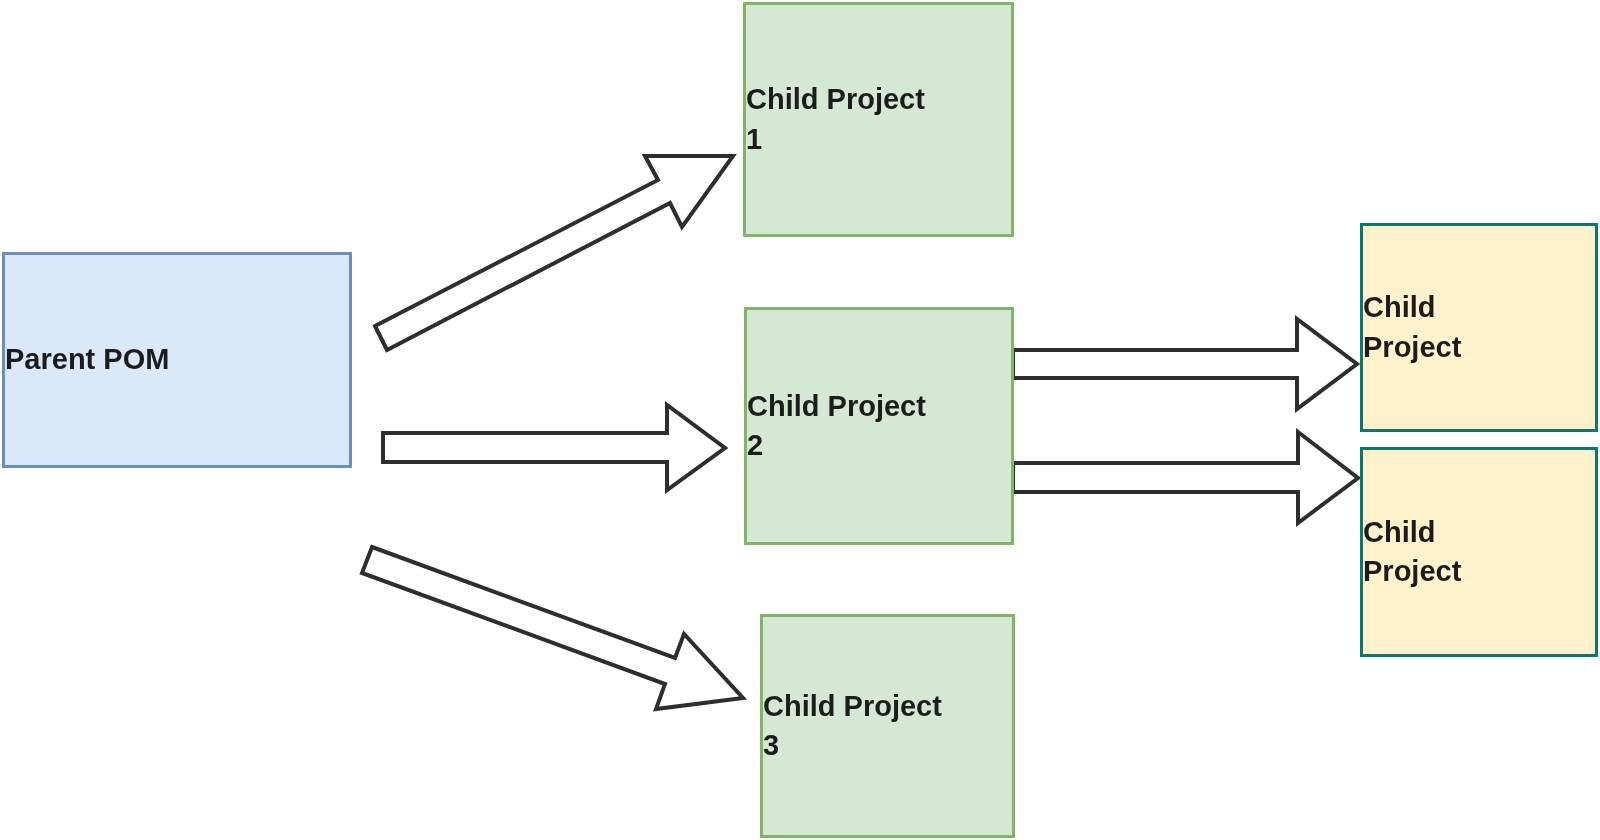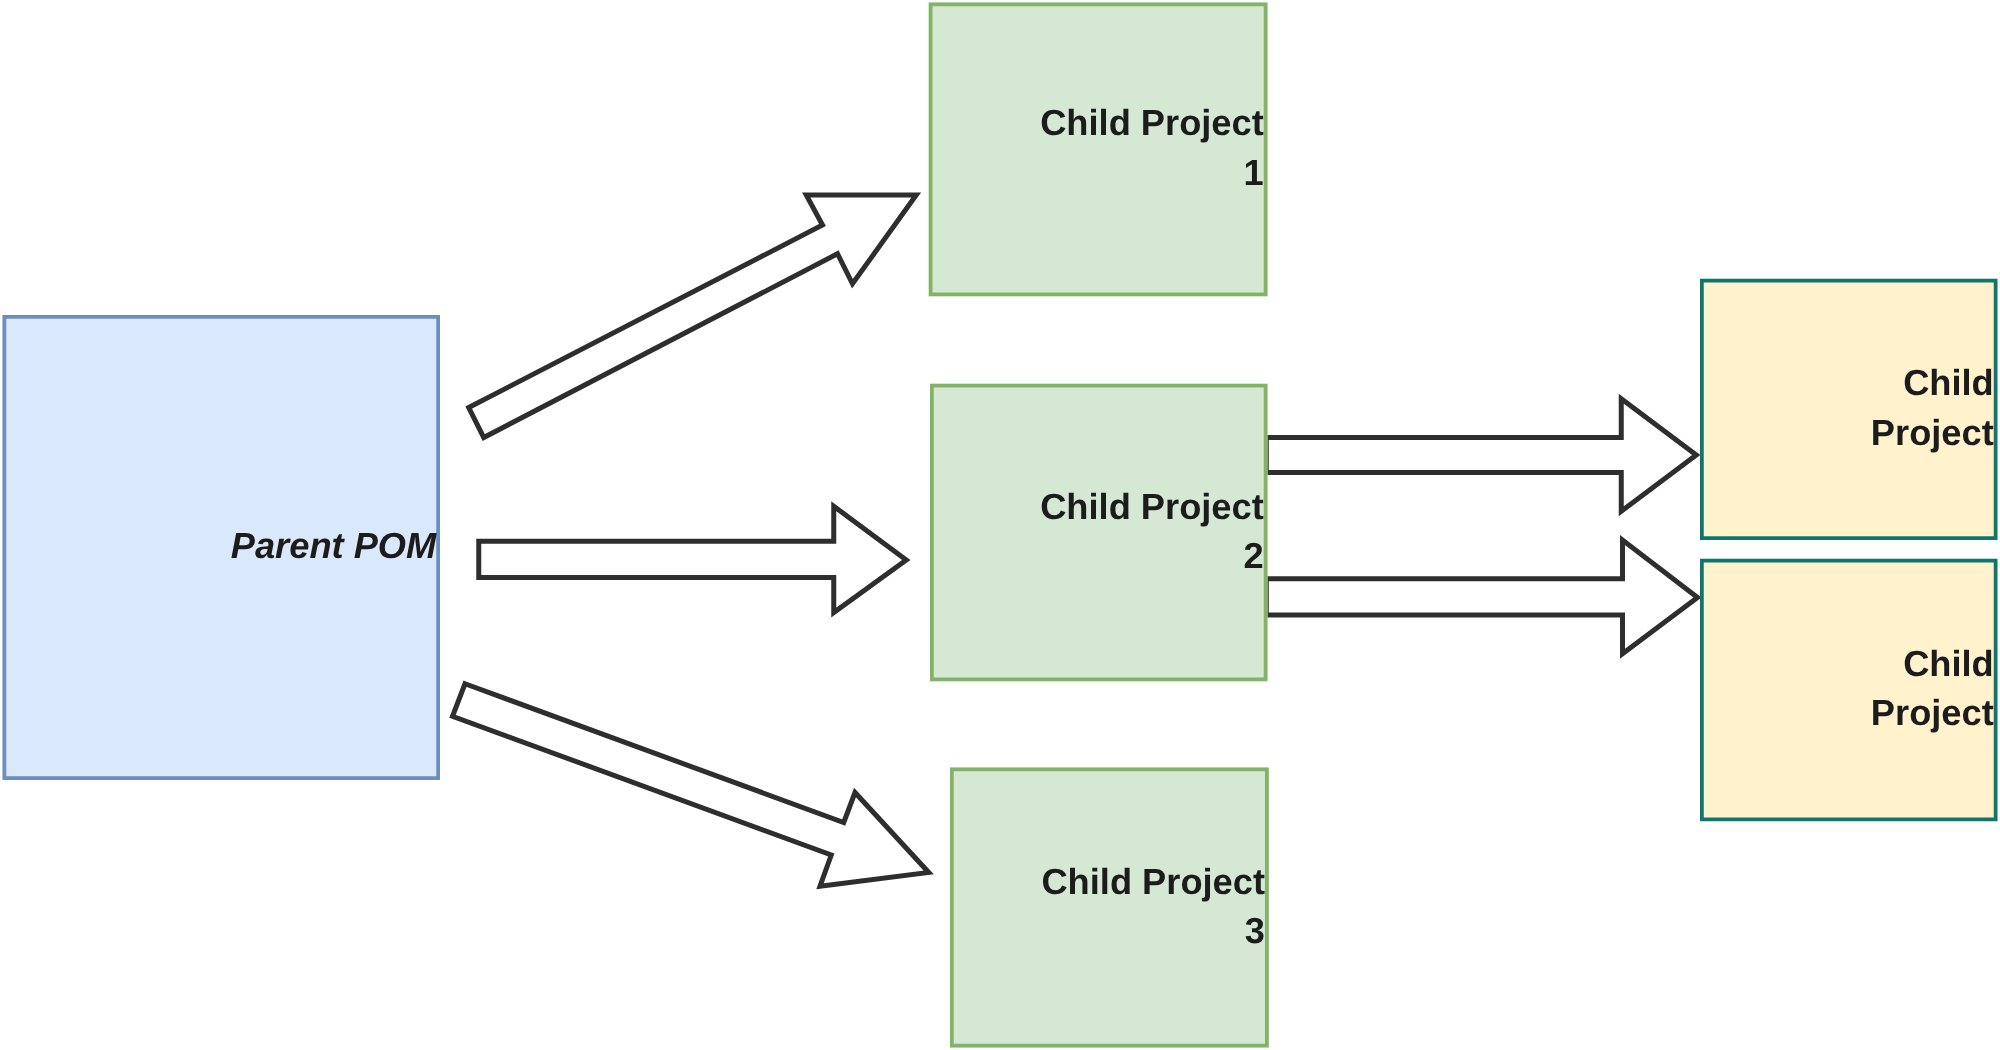--- a/index.html
+++ b/index.html
@@ -20,34 +20,33 @@
     left: 0;
     top: 0;
     width: 1600px;
     height: 840px;
   }
   .node {
     position: absolute;
     box-sizing: border-box;
     display: flex;
     flex-direction: column;
-    align-items: flex-end;
+    align-items: flex-start;
     justify-content: center;
     text-align: center;
     font-weight: bold;
     font-size: 29px;
     line-height: 1.35;
     color: #1c1c1c;
   }
   .node span { display: block; }
   .node-parent {
-    left: 2px; top: 252px; width: 350px; height: 372px;
+    left: 2px; top: 252px; width: 350px; height: 216px;
     background: #dae8fc;
     border: 3px solid #6c8ebf;
-    font-style: italic;
   }
   .node-green {
     background: #d5e8d4;
     border: 3px solid #82b366;
   }
   .node-child1 { left: 743px; top: 2px;   width: 271px; height: 235px; }
   .node-child2 { left: 744px; top: 307px; width: 270px; height: 238px; }
   .node-child3 { left: 760px; top: 614px; width: 255px; height: 224px; }
   .node-yellow {
     background: #fff2cc;

